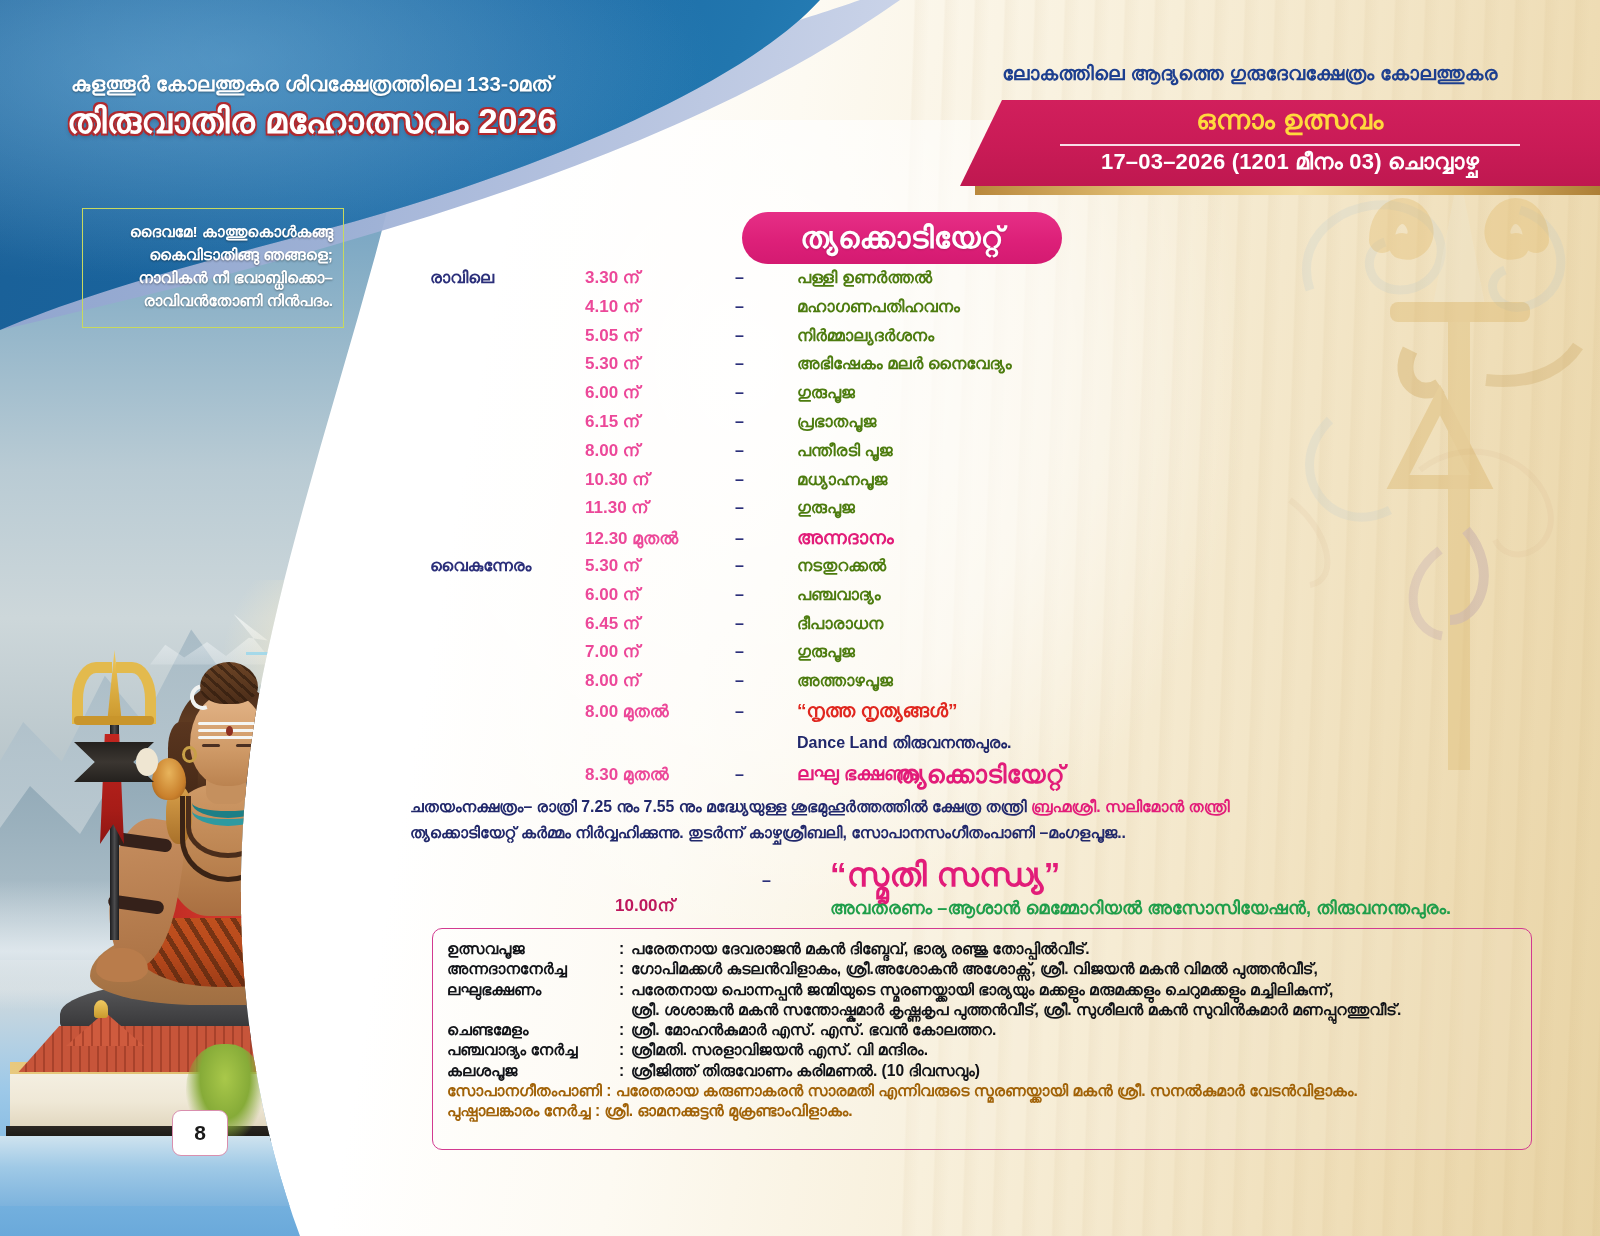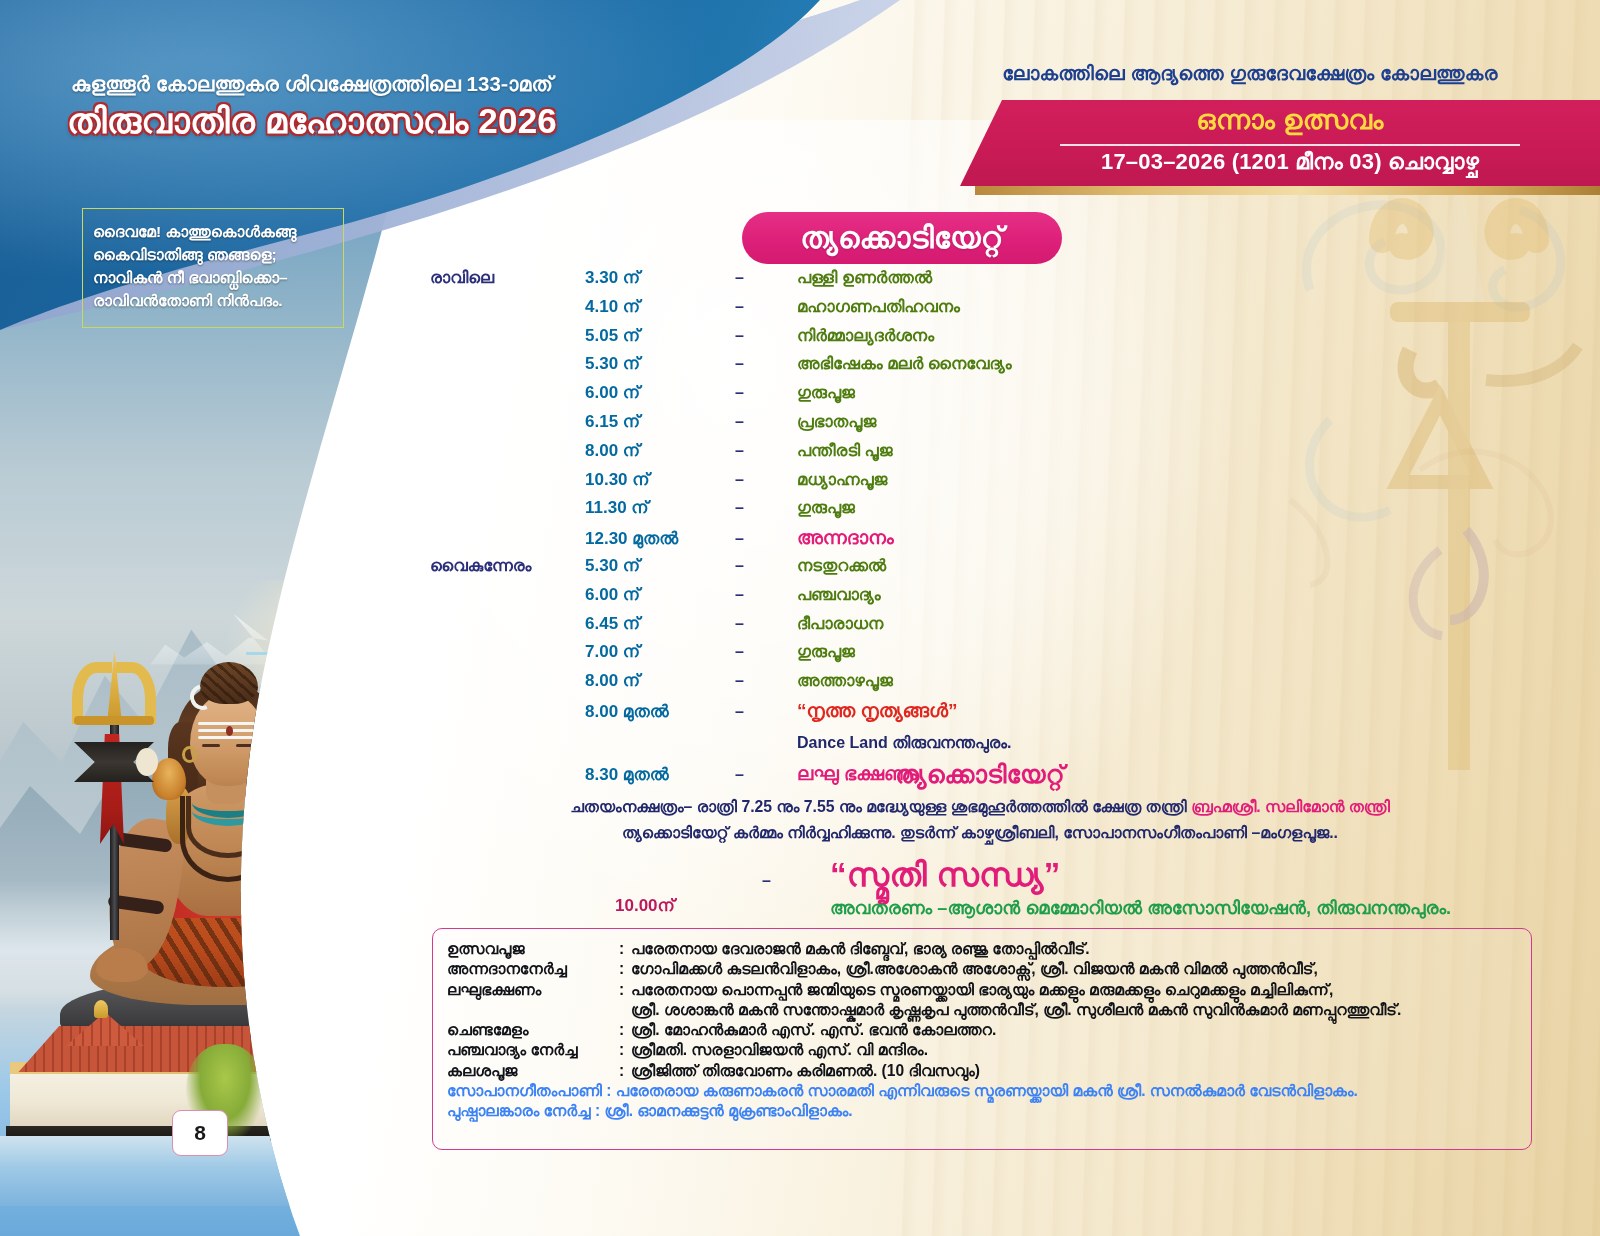--- a/index.html
+++ b/index.html
@@ -354,21 +354,21 @@
     white-space: nowrap;
   }
 
   
   .verse-box {
     position: absolute;
     left: 82px; top: 208px;
     width: 262px;
     padding: 12px 10px 14px;
     border: 1.5px solid #c8d95e;
-    text-align: left;
+    text-align: right;
     z-index: 7;
   }
   .verse-line {
     font-size: 15.5px;
     font-weight: bold;
     color: #ffffff;
     line-height: 1.48;
     text-shadow: 0 1px 2px rgba(0,0,0,.4);
     white-space: nowrap;
   }
@@ -460,21 +460,21 @@
     align-items: baseline;
     height: 28.8px;
   }
   .s-period {
     width: 155px;
     font-size: 16.5px; font-weight: bold; color: #2b2f7a;
     white-space: nowrap;
   }
   .s-time {
     width: 150px;
-    font-size: 17px; font-weight: bold; color: #0369a1;
+    font-size: 17px; font-weight: bold; color: #ec4899;
     white-space: nowrap;
   }
   .s-dash {
     width: 62px;
     font-size: 16px; font-weight: bold; color: #2b2f7a;
   }
   .s-event {
     font-size: 16.5px; font-weight: bold; color: #4d7c0f;
     white-space: nowrap;
   }
@@ -493,21 +493,20 @@
     width: 1100px;
     text-align: center;
     font-size: 25px; font-weight: bold; color: #e21c79;
     letter-spacing: .2px;
     z-index: 9;
   }
   .kodi-para {
     position: absolute;
     left: 410px; top: 794px;
     width: 1140px;
-    text-align: center;
     z-index: 9;
   }
   .kodi-para .ln {
     font-size: 15.8px; font-weight: bold; color: #21286b;
     line-height: 1.62;
     white-space: nowrap;
   }
   .kodi-para .tantri { color: #e21c79; }
 
   
@@ -562,21 +561,21 @@
     font-size: 15.6px; font-weight: bold; color: #111318;
     white-space: nowrap;
   }
   .c-cont {
     margin-left: 184px;
     font-size: 15.6px; font-weight: bold; color: #111318;
     white-space: nowrap; line-height: 1.30;
   }
   
   .crow-inline {
-    font-size: 15.6px; font-weight: bold; color: #3b82f6;
+    font-size: 15.6px; font-weight: bold; color: #a16207;
     white-space: nowrap; line-height: 1.30;
   }
 
   
   .page-num {
     position: absolute;
     left: 172px; top: 1110px;
     width: 56px; height: 46px;
     background: #ffffff;
     border: 1.8px solid #d98fae;

